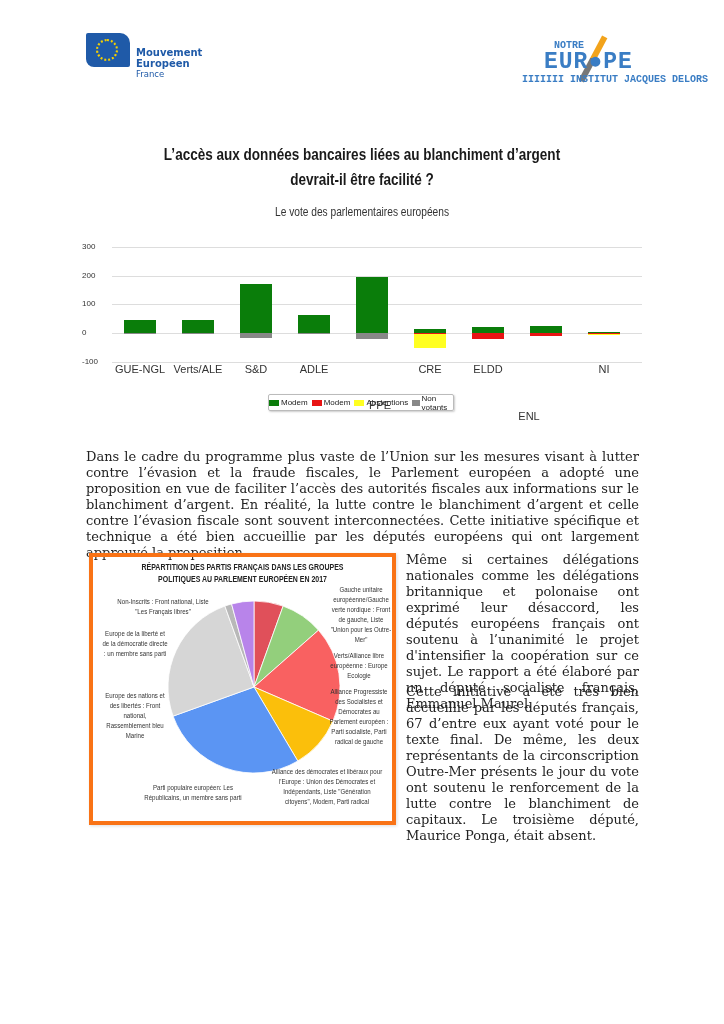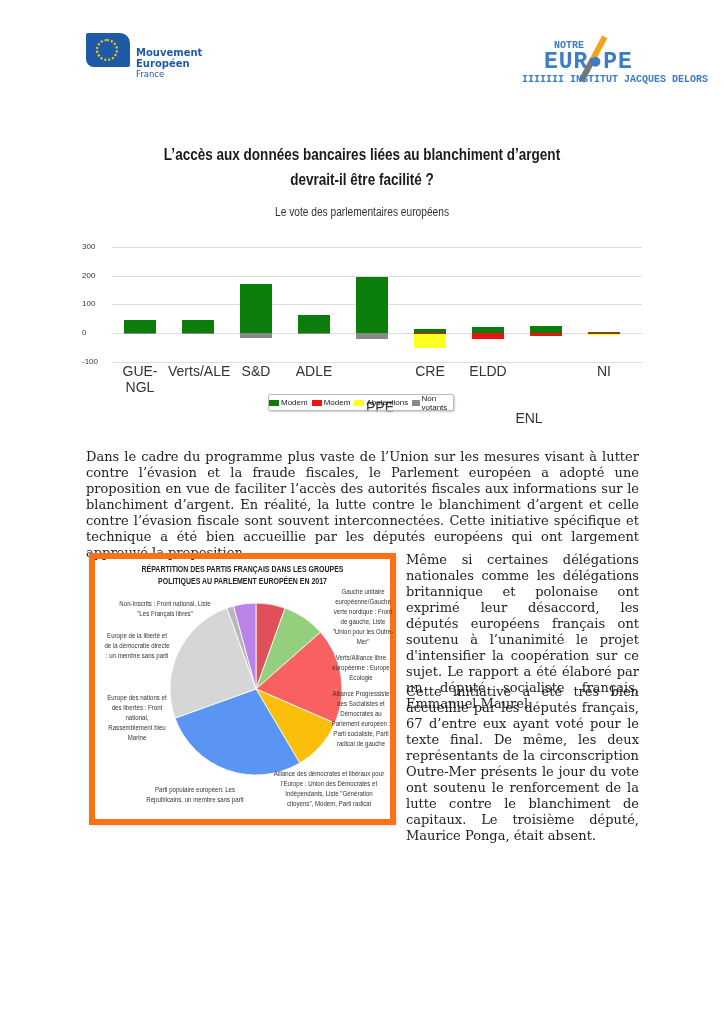--- a/index.html
+++ b/index.html
@@ -17,32 +17,32 @@
   .nr-needle { position: absolute; left: 74px; top: 6px; width: 6px; height: 50px; background: linear-gradient(#f2a31b 50%, #777 50%); transform: rotate(28deg); }
 
   .title { position: absolute; left: 100px; width: 524px; top: 142px; text-align: center; font-family: "Liberation Sans", sans-serif; font-weight: bold; font-size: 16.5px; line-height: 25px; color: #1a1a1a; transform: scaleX(0.82); }
   .subtitle { position: absolute; left: 100px; width: 524px; top: 205px; text-align: center; font-family: "Liberation Sans", sans-serif; font-size: 12px; color: #333; transform: scaleX(0.85); }
 
   .chart { position: absolute; left: 82px; top: 240px; width: 560px; height: 130px; }
   .ylab { position: absolute; left: 0; width: 28px; font-family: "Liberation Sans", sans-serif; font-size: 8px; color: #333; }
   .gridline { position: absolute; left: 30px; right: 0; height: 1px; background: #ddd; }
   .bar-group { position: absolute; width: 32px; }
   .seg { position: absolute; left: 0; width: 100%; }
-  .xlab { position: absolute; top: 123px; width: 60px; text-align: center; font-family: "Liberation Sans", sans-serif; font-size: 14px; color: #333; }
+  .xlab { position: absolute; top: 123px; width: 60px; text-align: center; font-family: "Liberation Sans", sans-serif; font-size: 11px; color: #333; }
 
   .legend { position: absolute; left: 268px; top: 394px; width: 186px; height: 17px; border: 1px solid #bbb; border-radius: 2px; box-shadow: 1px 1px 2px #ccc; display: flex; align-items: center; justify-content: center; gap: 4px; font-family: "Liberation Sans", sans-serif; font-size: 8px; }
   .lg-item { display: flex; align-items: center; gap: 2px; }
   .lg-sw { width: 10px; height: 6px; display: inline-block; }
 
   .para { position: absolute; font-size: 13px; line-height: 16px; text-align: justify; color: #222; }
   .p1 { left: 86px; top: 449px; width: 553px; }
   .p2 { left: 406px; top: 552px; width: 233px; }
   .p3 { left: 406px; top: 684px; width: 233px; }
 
-  .pie-box { position: absolute; left: 89px; top: 553px; width: 307px; height: 272px; border: 6px solid #f97316; box-shadow: 1px 1px 3px #ddd; font-family: "Liberation Sans", sans-serif; }
+  .pie-box { position: absolute; left: 89px; top: 553px; width: 307px; height: 272px; border: 4px solid #f97316; box-shadow: 1px 1px 3px #ddd; font-family: "Liberation Sans", sans-serif; }
   .pie-title { position: absolute; left: 0; right: 0; top: 4px; text-align: center; font-size: 8.5px; font-weight: bold; line-height: 12px; color: #222; transform: scaleX(0.82); }
   .pie-label { position: absolute; font-size: 7.2px; line-height: 10px; text-align: center; color: #333; transform: scaleX(0.85); }
   .pie-svg { position: absolute; left: 68px; top: 38px; }
 </style>
 </head>
 <body>
 
 <div class="logo-left">
   <div class="eu-flag">
       <div class="eu-stars"></div>

